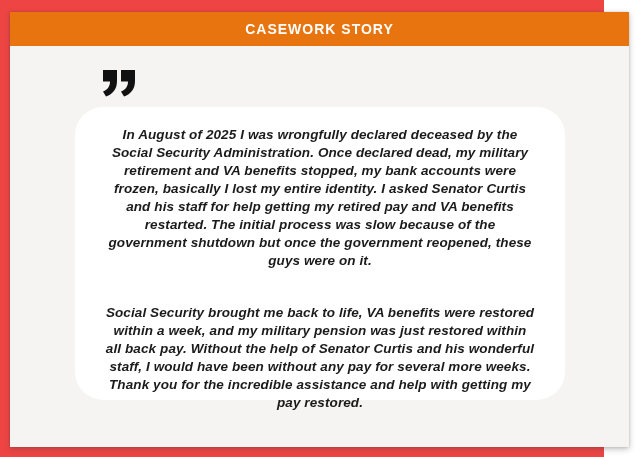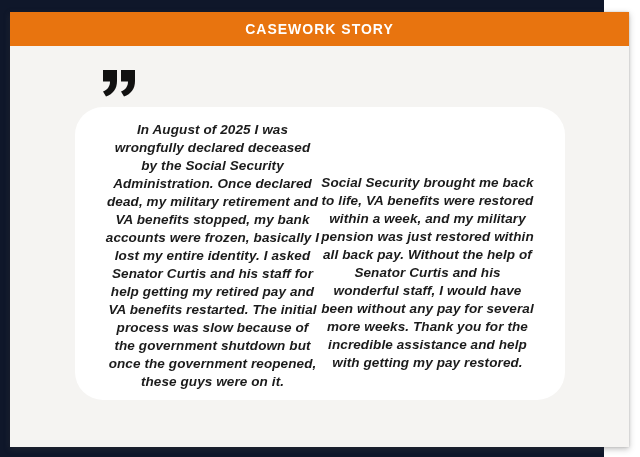--- a/index.html
+++ b/index.html
@@ -12,21 +12,21 @@
   * { margin: 0; padding: 0; box-sizing: border-box; }
   html, body {
     width: 640px; height: 457px;
     background: #FFFFFF;
     overflow: hidden;
     font-family: "Liberation Sans", sans-serif;
   }
   .canvas {
     position: relative;
     width: 604px; height: 457px;
-    background: #0f172a;
+    background: #ef4444;
     padding-left: 31px;
   }
   .paper {
     position: absolute;
     left: 10px; top: 12px;
     width: 619px; height: 435px;
     background: var(--paper-bg);
     box-shadow: 0 2px 6px rgba(70,70,70,0.35), 0 0 2px rgba(0,0,0,0.15);
   }
   .header-bar {
@@ -51,21 +51,21 @@
   }
   .quote-mark svg { display: block; }
   .quote-card {
     position: absolute;
     left: 65px; top: 95px;
     width: 490px; height: 293px;
     background: var(--card-bg);
     border-radius: 28px;
     padding: 19px 30px 14px 30px;
     display: flex;
-    flex-direction: row;
+    flex-direction: column;
     align-items: center;
   }
   .quote-card p {
     width: 432px;
     color: var(--text-dark);
     font-size: 13.5px;
     line-height: 18px;
     font-weight: 700;
     font-style: italic;
     text-align: center;

